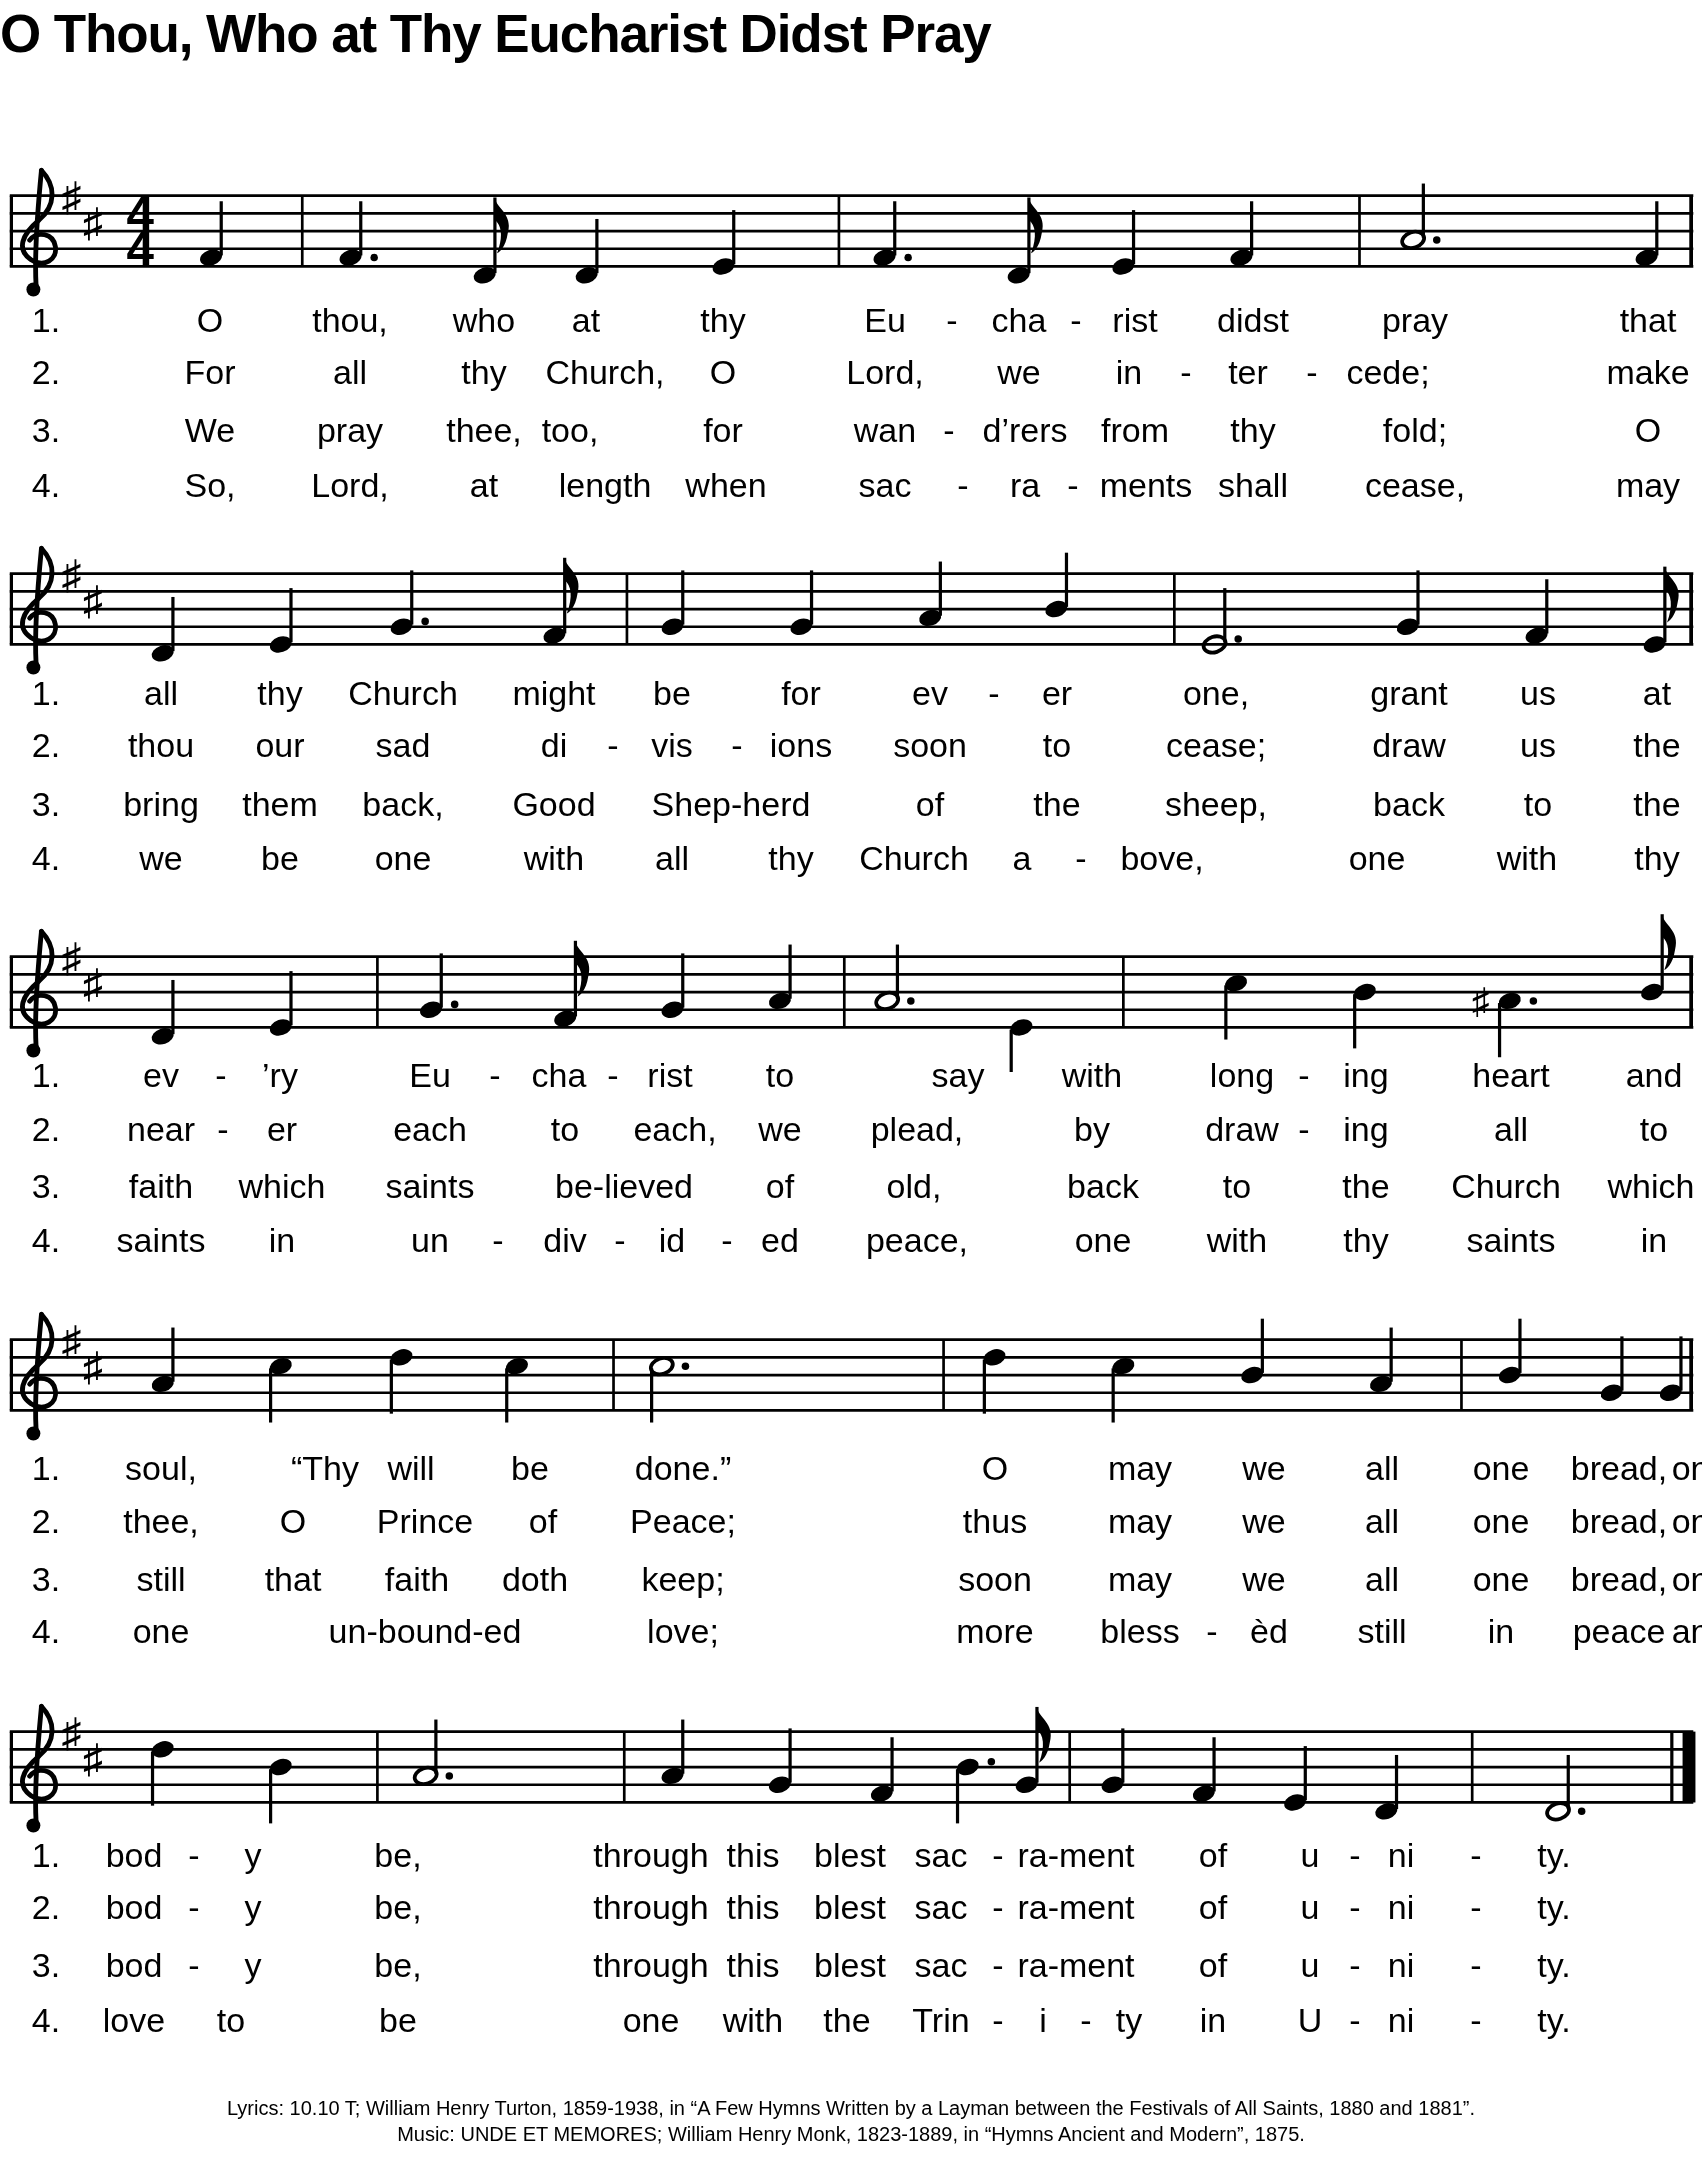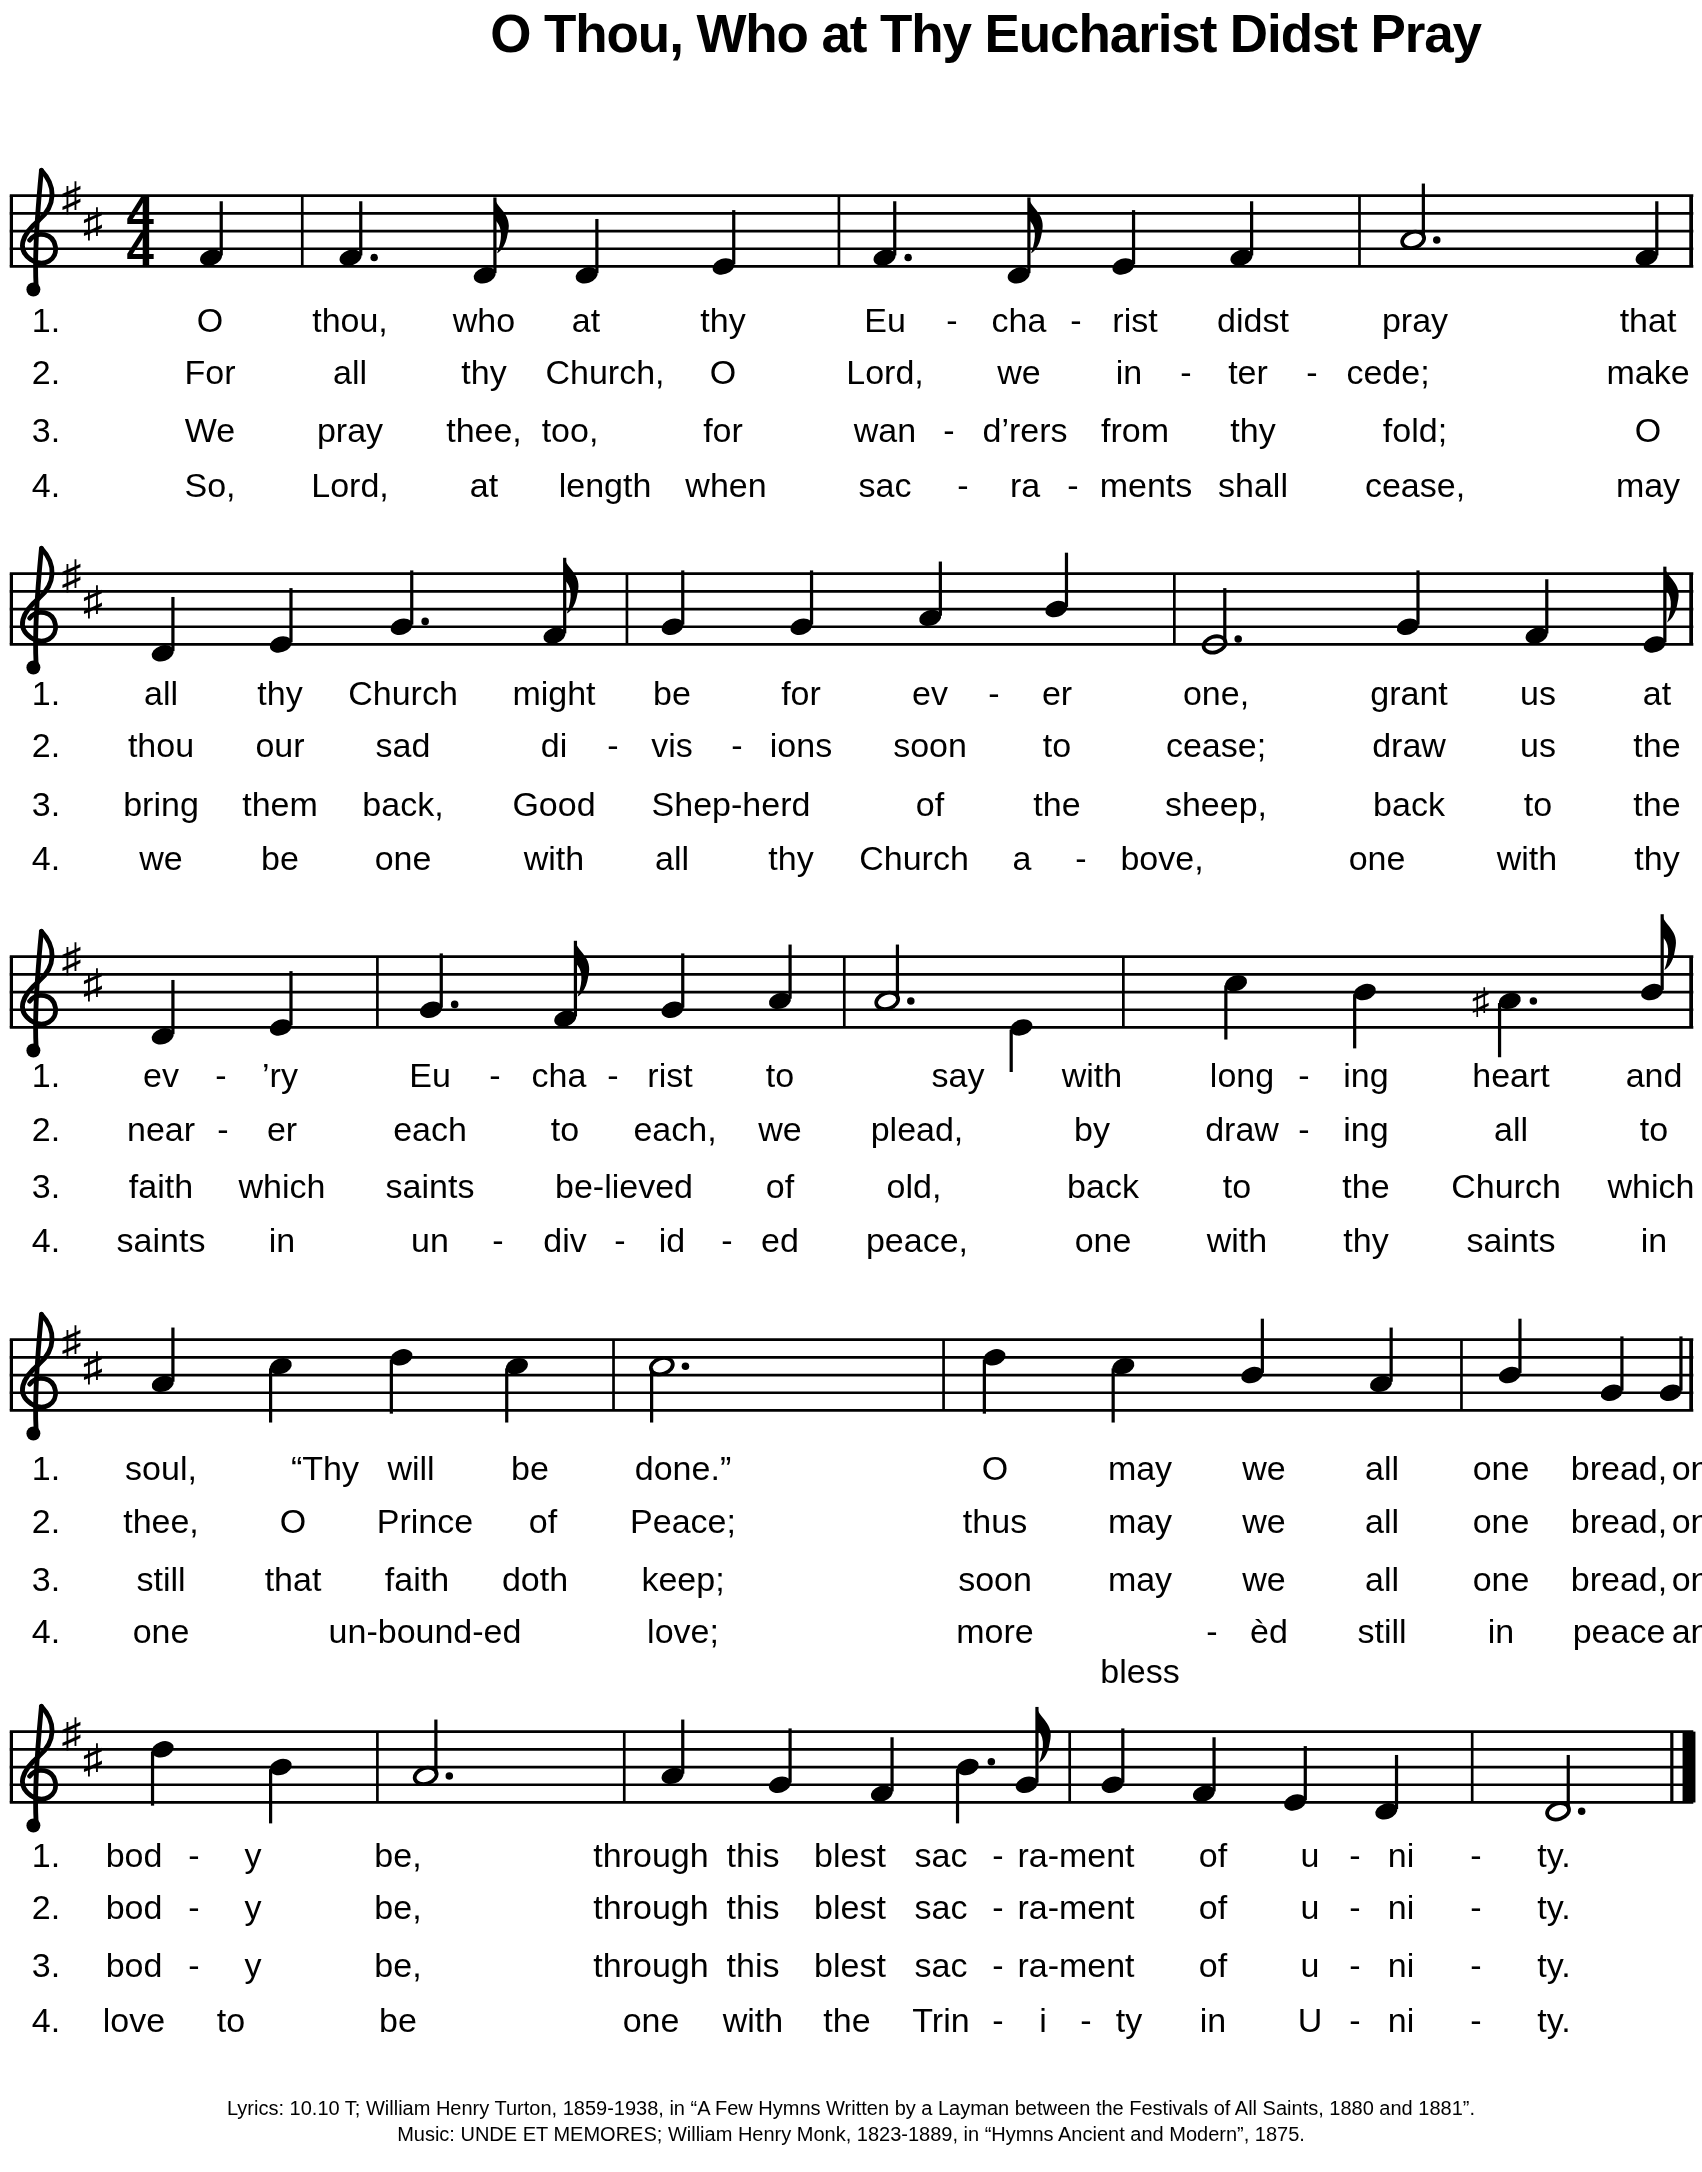--- a/index.html
+++ b/index.html
@@ -1,18 +1,18 @@
 <!DOCTYPE html>
 <html style="font-size:8.6px"><head>
 <meta charset="utf-8">
 <style>
   html,body{margin:0;padding:0;background:#fff;}
   #page{position:relative;width:1702px;height:2172px;background:#fff;color:#000;
         font-family:"Liberation Sans", sans-serif;overflow:hidden;}
-  .title{position:absolute;top:3.2px;left:0;width:1481px;text-align:right;
+  .title{position:absolute;top:3.2px;left:0;width:1481px;text-align:left;
          font-size:53px;font-weight:bold;letter-spacing:-1.1px;}
   .subtitle{position:absolute;top:82px;left:0;width:1702px;text-align:center;
          font-size:33px;font-weight:bold;}
   svg.stave{position:absolute;left:0;width:1702px;height:161px;display:block;}
   .lyric-line{position:absolute;left:0;width:1702px;height:47px;}
   .lyric-line span{position:absolute;transform:translateX(-50%);font-size:34px;
          line-height:47px;white-space:nowrap;font-weight:400;}
   .footer-line{position:absolute;left:0;width:1702px;text-align:center;font-size:20px;}
   #footer1{top:2097px;}
   #footer2{top:2123px;}
@@ -620,21 +620,21 @@
       <span style="left: 1501px;">one</span>
       <span style="left: 1619px;">bread,</span>
       <span style="left: 1700px;">one</span>
     </div>
     <div class="lyric-line" style="top: 1608px;">
       <span style="left: 46px;">4.</span>
       <span style="left: 161px;">one</span>
       <span style="left: 425px;">un-bound-ed</span>
       <span style="left: 683px;">love;</span>
       <span style="left: 995px;">more</span>
-      <span style="left: 1140px; margin-top: 40px;">bless</span>
+      <span style="left: 1140px;">bless</span>
       <span style="left: 1212px;">-</span>
       <span style="left: 1269px;">èd</span>
       <span style="left: 1382px;">still</span>
       <span style="left: 1501px;">in</span>
       <span style="left: 1619px;">peace</span>
       <span style="left: 1700px;">and</span>
     </div>
     <div class="lyric-line" style="top: 1832px;">
       <span style="left: 46px;">1.</span>
       <span style="left: 134px;">bod</span>

